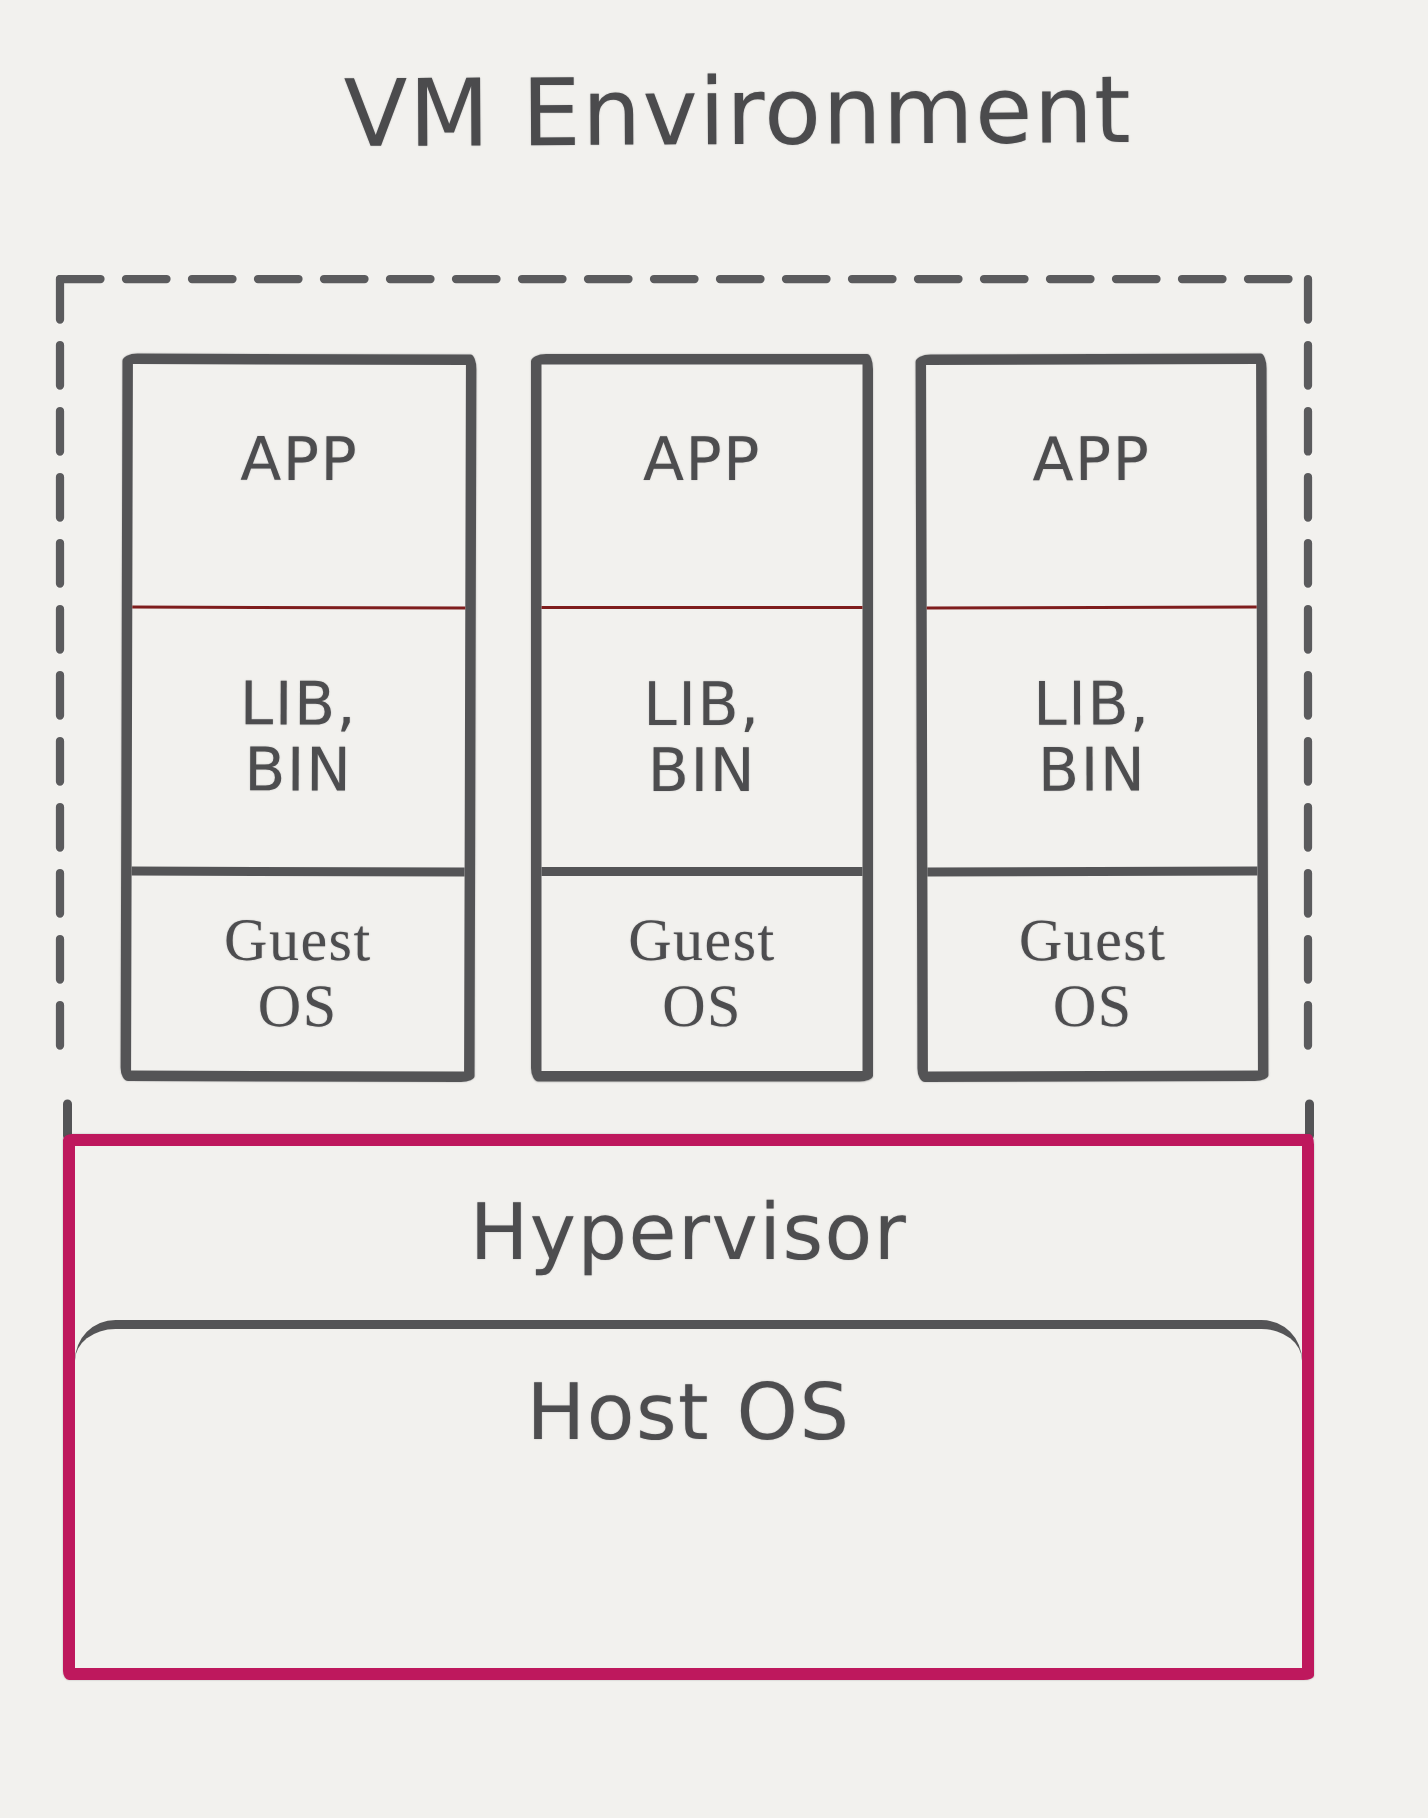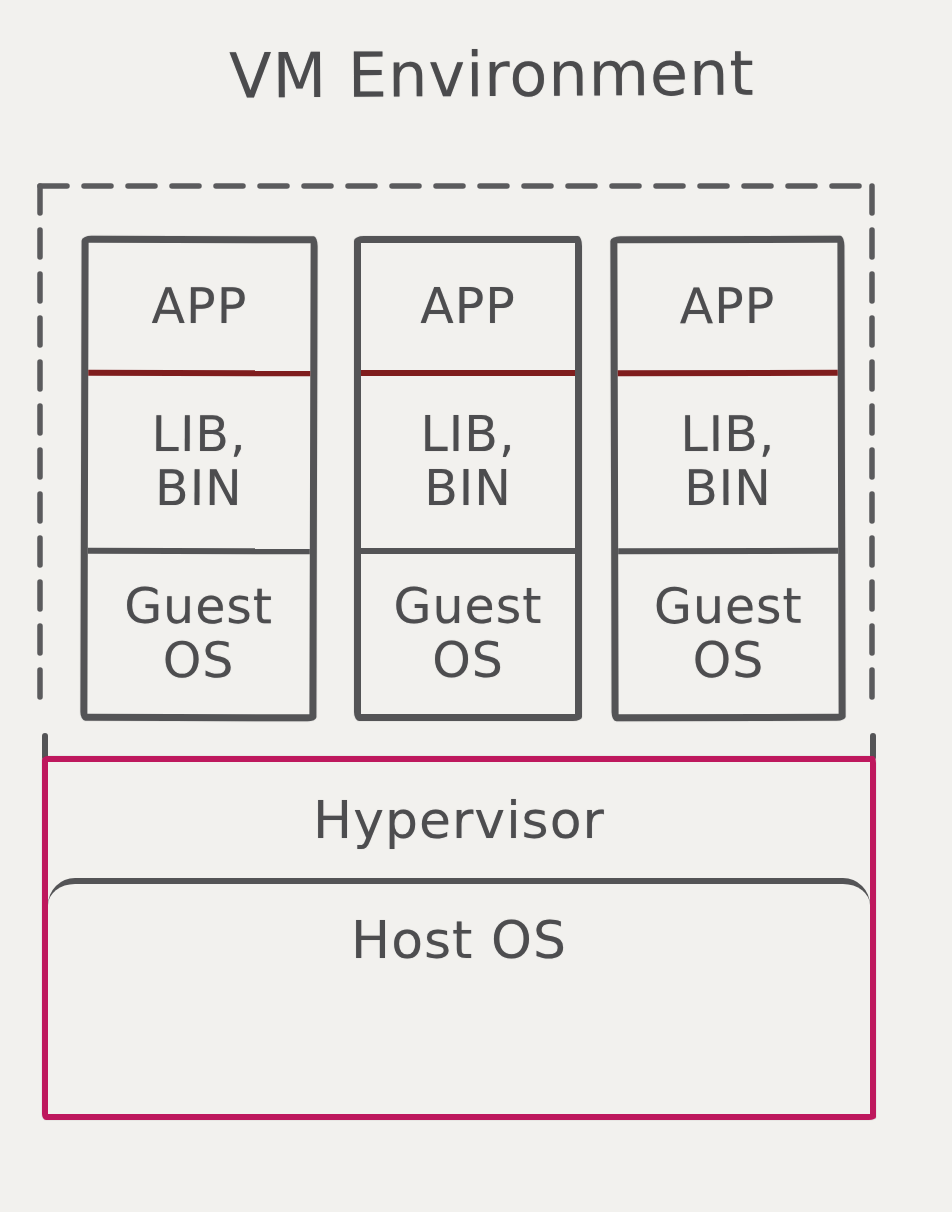--- a/index.html
+++ b/index.html
@@ -52,39 +52,39 @@
     box-shadow: 0 0 1px rgba(70,70,72,0.5);
   }
   .col-1 { left: 81px;  width: 236px; transform: rotate(0.15deg); }
   .col-2 { left: 354px; width: 228px; }
   .col-3 { left: 611px; width: 234px; transform: rotate(-0.15deg); }
   .cell {
     display: flex;
     align-items: center;
     justify-content: center;
     text-align: center;
-    font-size: 49px;
+    font-size: 40px;
     line-height: 1.1;
     white-space: pre-line;
     color: #4d4d4f;
     letter-spacing: 1px;
     text-shadow: 0 0 1px rgba(70,70,72,0.35);
   }
   .cell-app     { height: 127px; }
-  .cell-lib-bin { height: 172px; border-top: 6px solid #7f1d1d; }
-  .cell-guest   { flex: 1;       border-top: 6px solid #545456; }
+  .cell-lib-bin { height: 172px; border-top: 2px solid #7f1d1d; margin-top: 34px; }
+  .cell-guest   { flex: 1;       border-top: 6px solid #545456; font-family: Liberation Serif, serif; }
   
   .stack-box {
     position: absolute;
     left: 42px;
     top: 756px;
     width: 834px;
     height: 364px;
     box-sizing: border-box;
-    border: 6px solid #be185d;
+    border: 8px solid #be185d;
     border-radius: 6px 3px 7px 4px / 4px 7px 3px 6px;
     display: flex;
     flex-direction: column;
     box-shadow: 0 0 1px rgba(70,70,72,0.5);
   }
   .stack-row {
     display: flex;
     align-items: center;
     justify-content: center;
     font-size: 52px;

